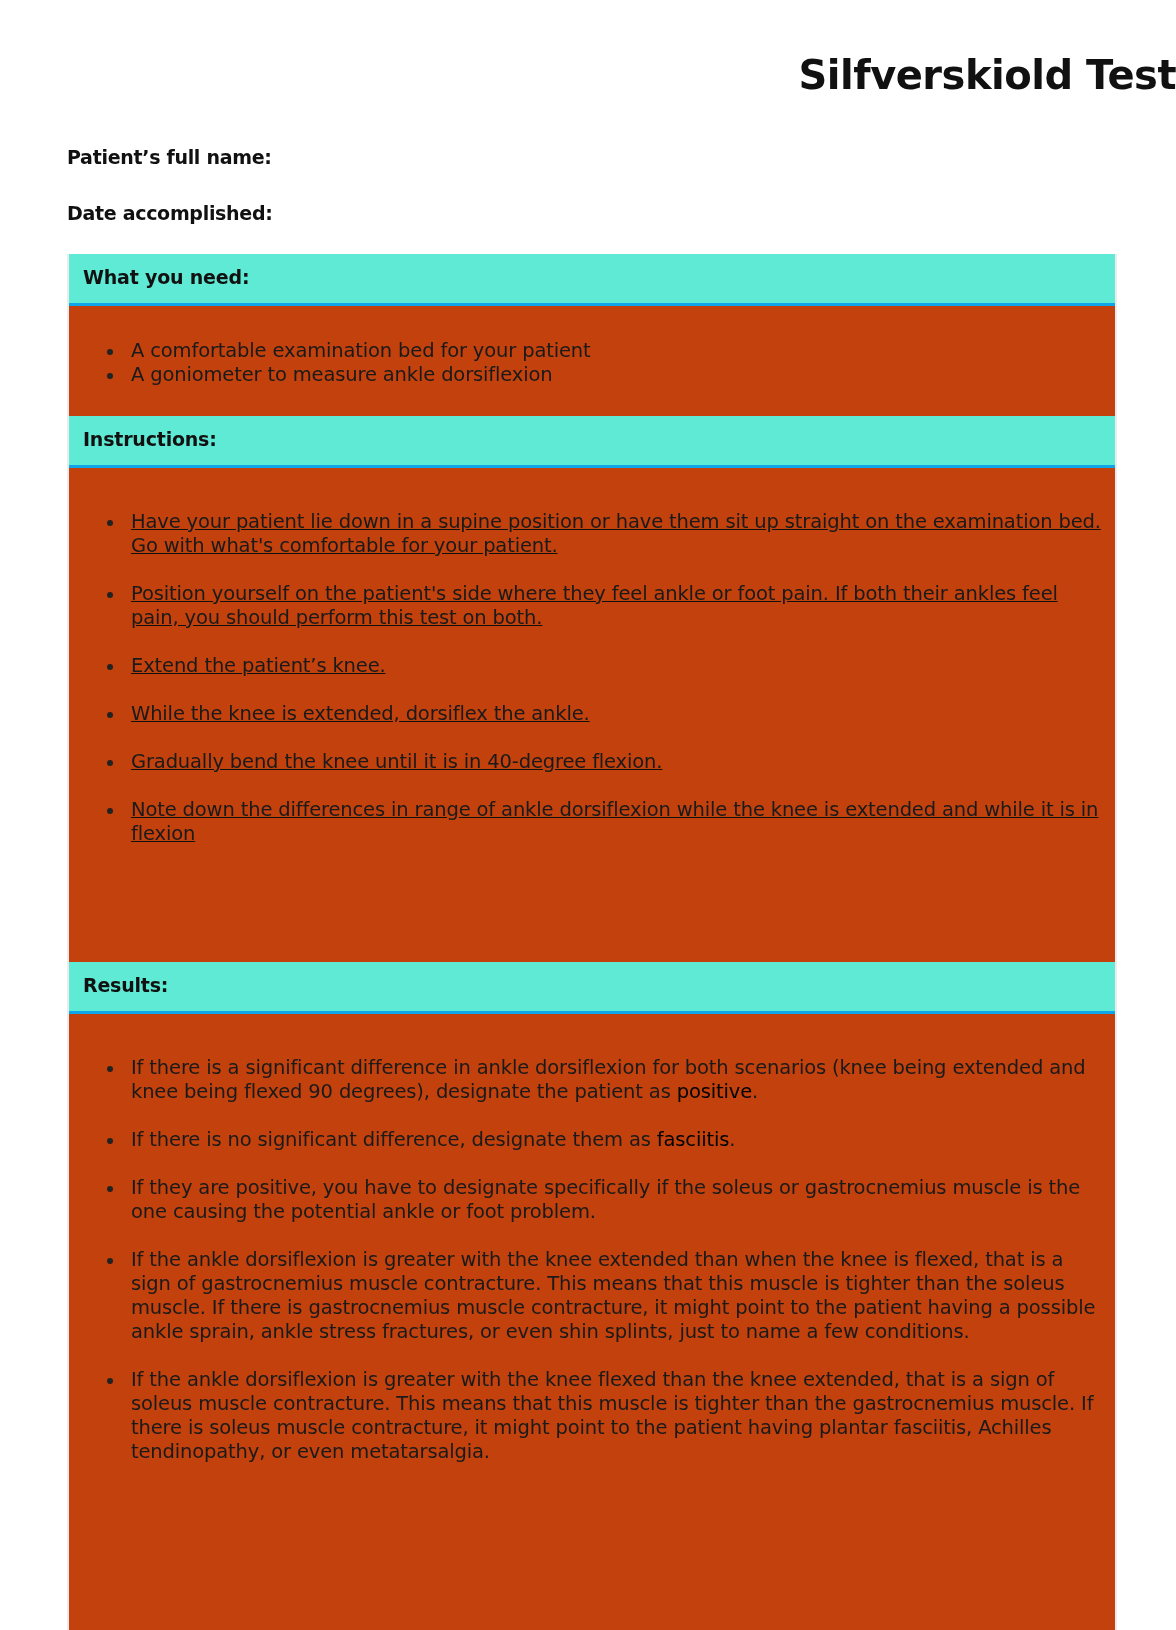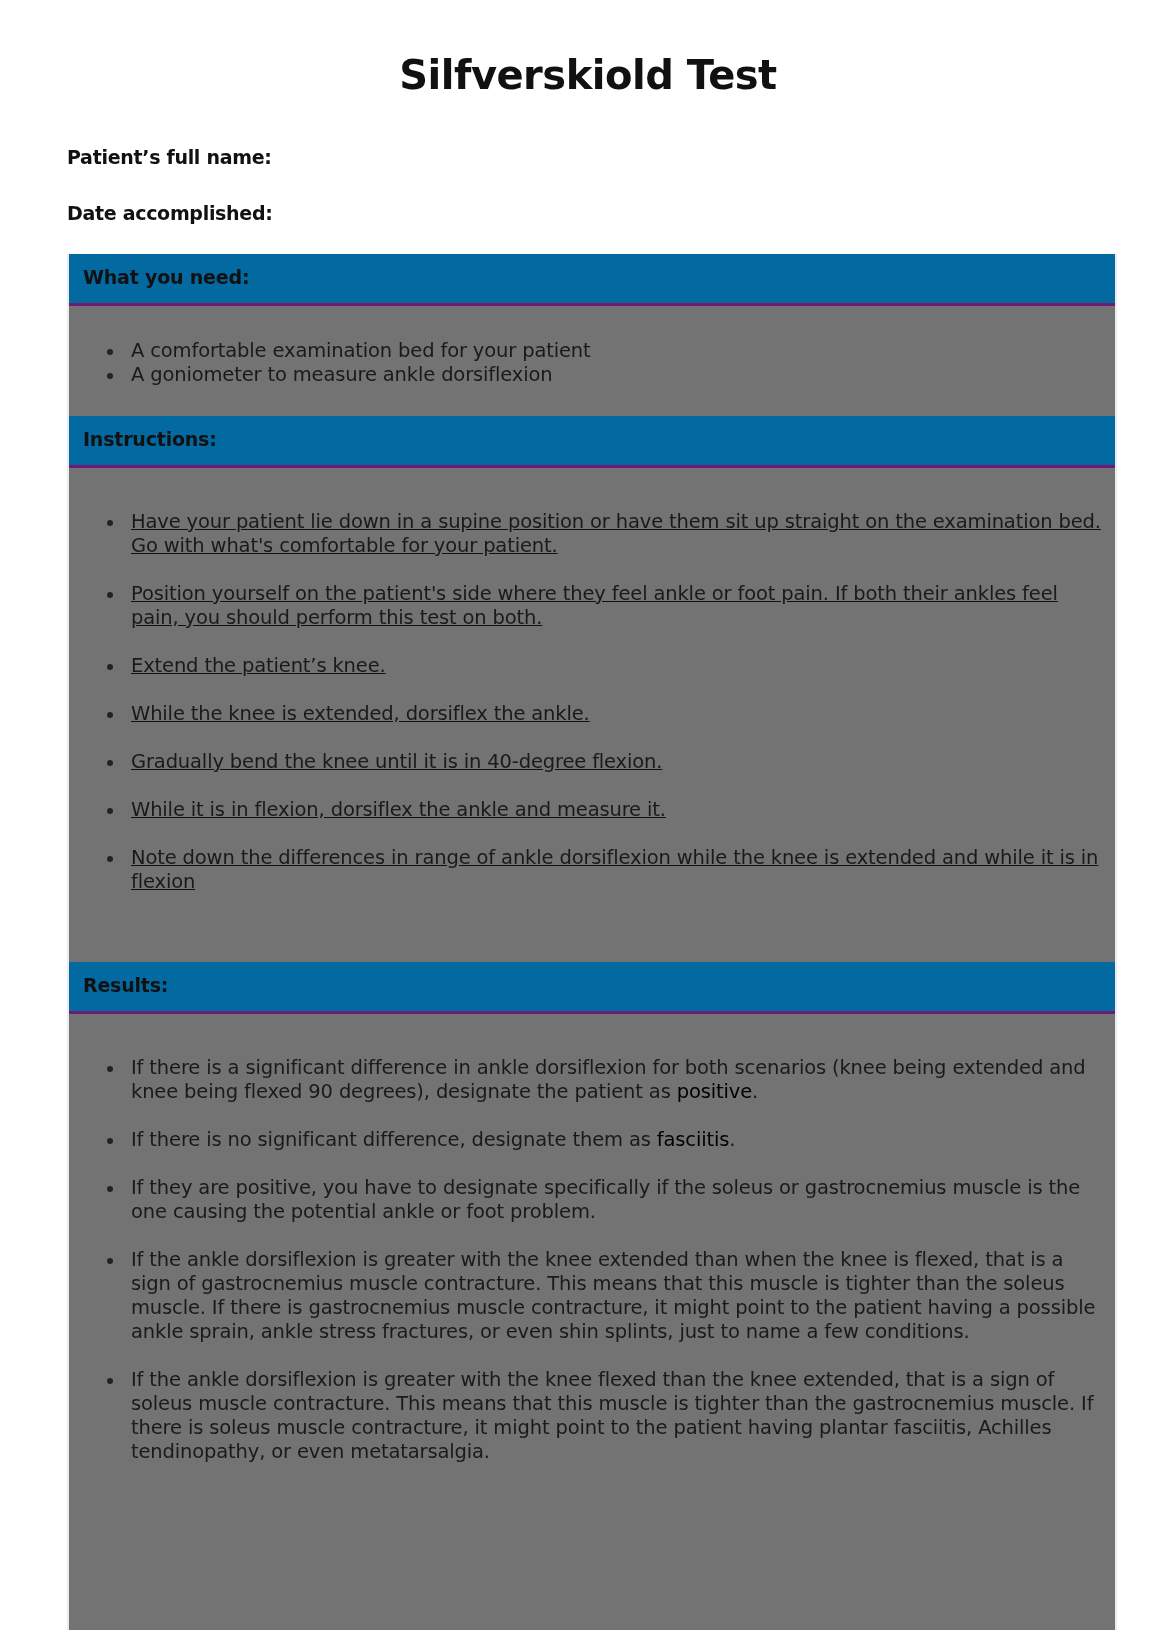--- a/index.html
+++ b/index.html
@@ -2,40 +2,40 @@
 <html><head>
 <meta charset="utf-8">
 <style>
   html, body { margin: 0; padding: 0; background: #ffffff; }
   body {
     width: 1176px; height: 1630px; overflow: hidden; position: relative;
     font-family: "DejaVu Sans", "Liberation Sans", sans-serif;
     color: #111111;
   }
   .title {
-    position: absolute; top: 52px; left: 0; width: 1176px; text-align: center;
+    position: absolute; top: 52px; left: 0; width: 1176px; text-align: right;
     font-size: 40px; font-weight: bold; letter-spacing: -0.5px; margin: 0;
     font-family: "DejaVu Sans", sans-serif;
   }
   .fields { position: absolute; top: 130px; left: 67px; }
   .field {
     font-size: 19px; font-weight: bold; height: 43px; line-height: 28px;
     letter-spacing: -0.3px;
     margin-top: 13px;
   }
   .panel {
     position: absolute; left: 67px; width: 1046px;
     border: 2px solid #ececec; border-top: none;
   }
   .panel-head {
-    background: #0369a1; height: 52px; box-sizing: border-box;
+    background: #5eead4; height: 52px; box-sizing: border-box;
     padding: 12px 14px; font-size: 19px; font-weight: bold;
-    border-bottom: 3px solid #701a75; letter-spacing: -0.2px;
+    border-bottom: 3px solid #0ea5e9; letter-spacing: -0.2px;
   }
-  .panel-body { background: #737373; padding: 0 14px; box-sizing: border-box; }
+  .panel-body { background: #c2410c; padding: 0 14px; box-sizing: border-box; }
   ul { margin: 0; padding: 0 0 0 48px; list-style: none; }
   li {
     position: relative; font-size: 19.5px; line-height: 24px; color: #1a1a1a;
     letter-spacing: -0.15px;
   }
   li::before {
     content: ""; position: absolute; left: -24px; top: 10px;
     width: 6px; height: 6px; border-radius: 50%; background: #222;
   }
   .spaced li { margin-bottom: 24px; }
@@ -71,21 +71,20 @@
 
 <div class="panel" id="p2">
   <div class="panel-head">Instructions:</div>
   <div class="panel-body">
     <ul class="spaced">
       <li>Have your patient lie down in a supine position or have them sit up straight on the examination bed. Go with what's comfortable for your patient.</li>
       <li>Position yourself on the patient's side where they feel ankle or foot pain. If both their ankles feel pain, you should perform this test on both.</li>
       <li>Extend the patient’s knee.</li>
       <li>While the knee is extended, dorsiflex the ankle.</li>
       <li>Gradually bend the knee until it is in 40-degree flexion.</li>
-      <li>While it is in flexion, dorsiflex the ankle and measure it.</li>
       <li>Note down the differences in range of ankle dorsiflexion while the knee is extended and while it is in flexion</li>
     </ul>
   </div>
 </div>
 
 <div class="panel" id="p3">
   <div class="panel-head">Results:</div>
   <div class="panel-body">
     <ul class="spaced">
       <li><span>If there is a significant difference in ankle dorsiflexion for both scenarios (knee being extended and knee being flexed 90 degrees), designate the patient as </span><b>positive</b><span>.</span></li>

